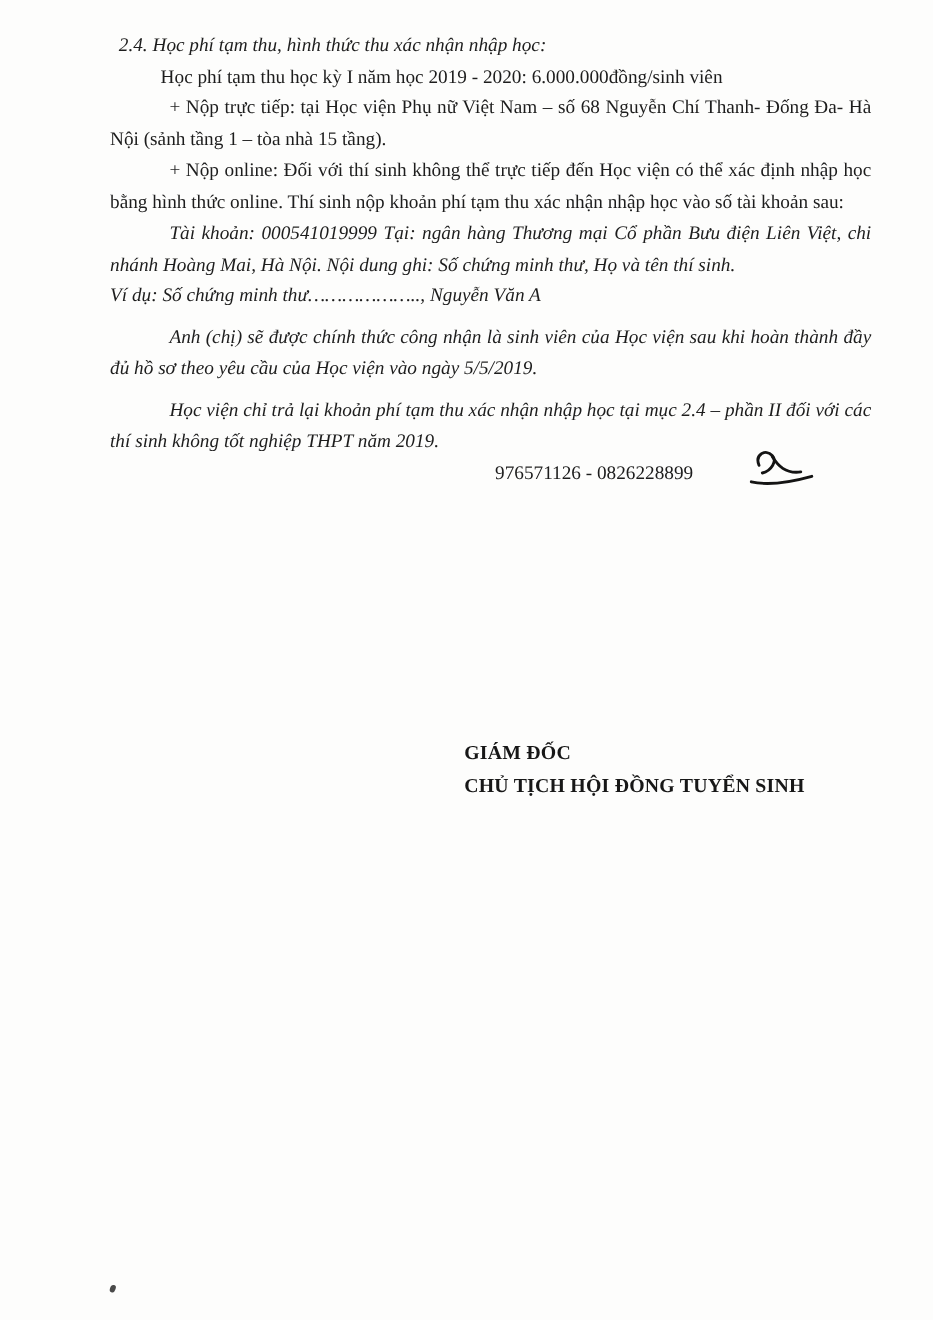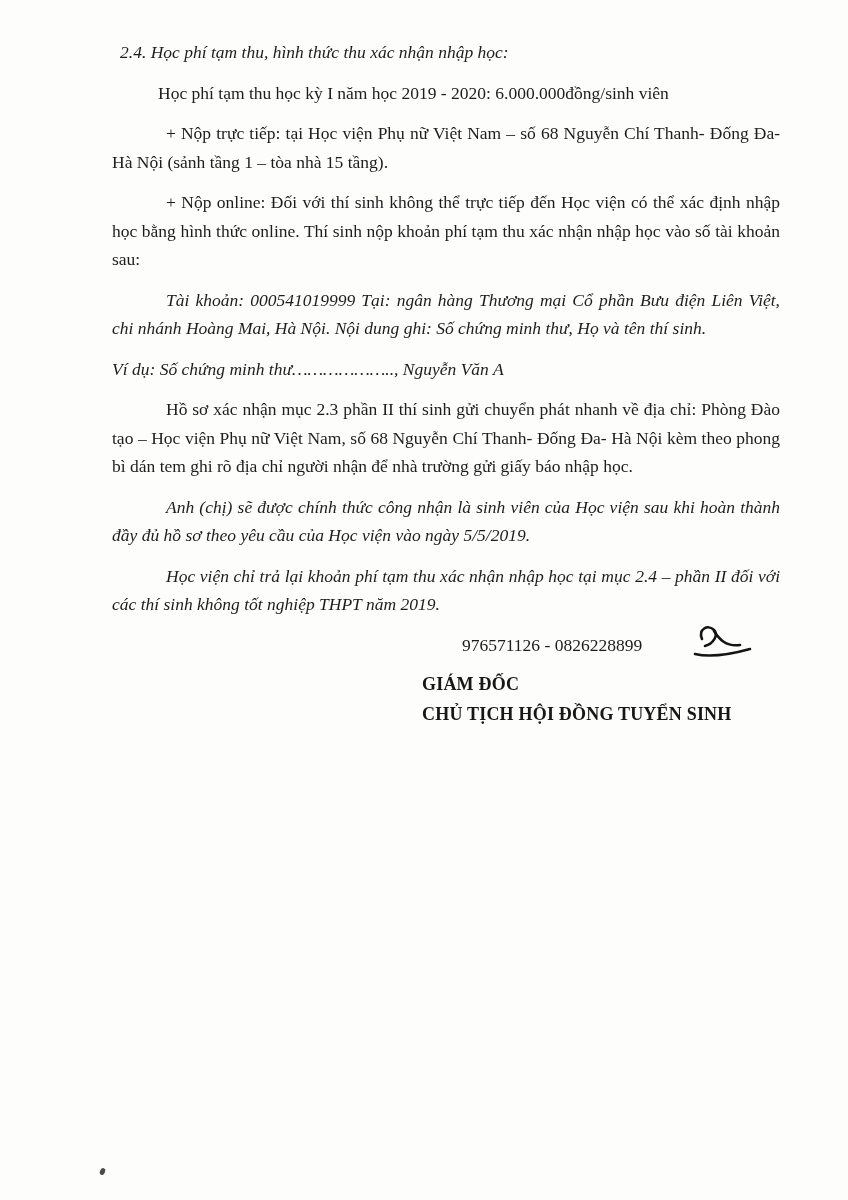--- a/index.html
+++ b/index.html
@@ -9,21 +9,21 @@
     width:848px;height:1200px;
     background:#fdfdfc;
     font-family:"Liberation Serif","DejaVu Serif",serif;
     color:#1d1d1d;
     overflow:hidden;
   }
   .content{
     position:absolute;left:100px;top:26px;width:692px;
     font-size:17.5px;line-height:28.5px;
   }
-  .content p{margin:12px;}
+  .content p{margin:0;}
   .sec-heading{font-style:italic;text-indent:8px;}
   .ind{text-indent:46px;}
   .ind2{text-indent:54px;}
   .jst{text-align:justify;}
   .it{font-style:italic;}
   .sp-sm{margin-top:9px !important;}
   .sp-md{margin-top:14px !important;}
   .phone2{position:relative;padding-left:350px;}
   .hand-mark{position:absolute;left:578px;top:-8px;}
   .sig-area{position:absolute;left:0;top:663px;width:848px;height:260px;}
@@ -43,21 +43,20 @@
 
 <div class="page">
 
   <div class="content">
     <p class="sec-heading">2.4. Học phí tạm thu, hình thức thu xác nhận nhập học:</p>
     <p class="ind">Học phí tạm thu học kỳ I năm học 2019 - 2020:  6.000.000đồng/sinh viên</p>
     <p class="ind2 jst">+  Nộp trực tiếp: tại Học viện Phụ nữ Việt Nam – số 68 Nguyễn Chí Thanh- Đống Đa- Hà Nội (sảnh tầng 1 – tòa nhà 15 tầng).</p>
     <p class="ind2 jst">+  Nộp online: Đối với thí sinh không thể trực tiếp đến Học viện có thể xác định nhập học bằng hình thức online.  Thí sinh nộp khoản phí tạm thu xác nhận nhập học vào số tài khoản sau:</p>
     <p class="ind2 jst it">Tài khoản: 000541019999  Tại: ngân hàng Thương mại Cổ phần Bưu điện Liên Việt, chi nhánh Hoàng Mai, Hà Nội.  Nội dung ghi: Số chứng minh thư, Họ và tên thí sinh.</p>
     <p class="it">Ví dụ: Số chứng minh thư……………….., Nguyễn Văn A</p>
-    <p class="ind2 jst">Hồ sơ xác nhận mục 2.3 phần II thí sinh gửi chuyển phát nhanh về địa chỉ:  Phòng Đào tạo – Học viện Phụ nữ Việt Nam, số 68 Nguyễn Chí Thanh- Đống Đa- Hà Nội kèm theo phong bì dán tem ghi rõ địa chỉ người nhận để nhà trường gửi giấy báo nhập học.</p>
     <p class="ind2 jst it sp-sm">Anh (chị) sẽ được chính thức công nhận là sinh viên của Học viện sau khi hoàn thành đầy đủ hồ sơ theo yêu cầu của Học viện vào  ngày 5/5/2019.</p>
     <p class="ind2 jst it sp-sm">Học viện chỉ trả lại khoản phí tạm thu xác nhận nhập học tại mục 2.4 – phần II đối với các thí sinh không tốt nghiệp THPT năm 2019.</p>
     <p class="phone2">
       <span>976571126  - 0826228899</span>
       <svg class="hand-mark" width="66" height="42" viewBox="0 0 66 42">
         <g fill="none" stroke="#141414" stroke-width="2.6" stroke-linecap="round">
           <path d="M 12 16 C 8 6 18 1 24 7 C 29 12 23 21 15 23"></path>
           <path d="M 24 8 C 29 16 36 24 50 22"></path>
           <path d="M 5 31 C 22 35 42 31 60 26"></path>
         </g>

